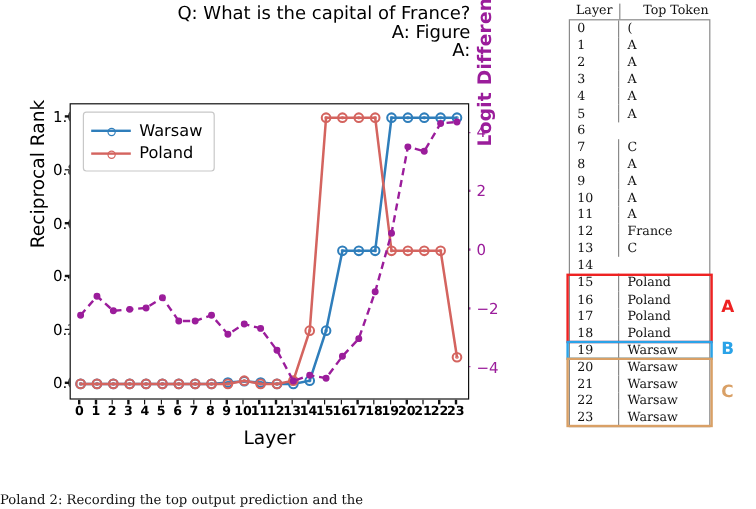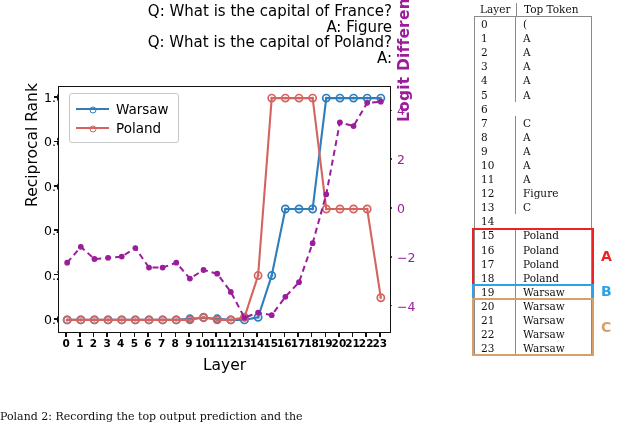--- a/index.html
+++ b/index.html
@@ -44,42 +44,41 @@
   .legrow{display:flex;align-items:center;height:19px;}
   .legline{width:33px;height:0;border-top:2.2px solid #333;position:relative;margin-right:7px;}
   .legdot{position:absolute;left:50%;top:50%;width:7px;height:7px;border-radius:50%;
           transform:translate(-50%,-50%);border:1.6px solid #333;box-sizing:border-box;}
   .legtxt{font-size:13.5px;color:#000;}
 
   
   .tablewrap{position:absolute;left:474px;top:2px;font-family:"DejaVu Serif",serif;}
   .thead{display:flex;font-size:10.5px;color:#111;height:14px;align-items:center;}
   .thead .c1{width:42px;padding-left:6px;box-sizing:border-box;}
-  .thead .c2{width:76px;padding-left:7px;box-sizing:border-box;border-left:1.3px solid #8a8a8a;height:13px;display:flex;align-items:center;}
+  .thead .c2{width:76px;padding-left:19px;box-sizing:border-box;border-left:1.3px solid #8a8a8a;height:13px;display:flex;align-items:center;}
   .tbody{border:1.5px solid #8a8a8a;width:118px;box-sizing:border-box;}
   .trow{display:flex;height:14.1px;align-items:center;font-size:10.5px;color:#111;position:relative;}
   .trow .c1{width:40px;padding-left:6px;box-sizing:border-box;}
   .trow .c2{width:76px;padding-left:7px;box-sizing:border-box;border-left:1.3px solid #8a8a8a;
             height:14.1px;display:flex;align-items:center;}
   .hlbox{position:absolute;left:472px;box-sizing:border-box;pointer-events:none;}
   .hllabel{position:absolute;font-family:"DejaVu Sans",sans-serif;font-weight:bold;font-size:14px;}
 
   .caption{position:absolute;left:0;top:410px;width:460px;text-align:left;
            font-family:"DejaVu Serif",serif;font-size:11px;color:#111;
            white-space:nowrap;overflow:hidden;}
 </style>
 </head>
 <body>
 
 <div id="root">
 
   <div class="prompt">
     <div>Q: What is the capital of France?</div>
     <div>A: Figure</div>
-    <div>Q: What is the capital of Poland?</div>
     <div>A:</div>
   </div>
 
   <div class="fig">
     <div class="ylabel-left">Reciprocal Rank</div>
     <div class="ylabel-right">Logit Difference</div>
     <div class="xlabel">Layer</div>
 
     <div id="ytick-left-host">
         <div class="ytick" style="top: 240.909px;">0.0</div>
@@ -352,21 +351,21 @@
         <div class="trow">
           <div class="c1">10</div>
           <div class="c2">A</div>
         </div>
         <div class="trow">
           <div class="c1">11</div>
           <div class="c2">A</div>
         </div>
         <div class="trow">
           <div class="c1">12</div>
-          <div class="c2">Figure</div>
+          <div class="c2">France</div>
         </div>
         <div class="trow">
           <div class="c1">13</div>
           <div class="c2">C</div>
         </div>
         <div class="trow">
           <div class="c1">14</div>
         </div>
         <div class="trow">
           <div class="c1">15</div>

